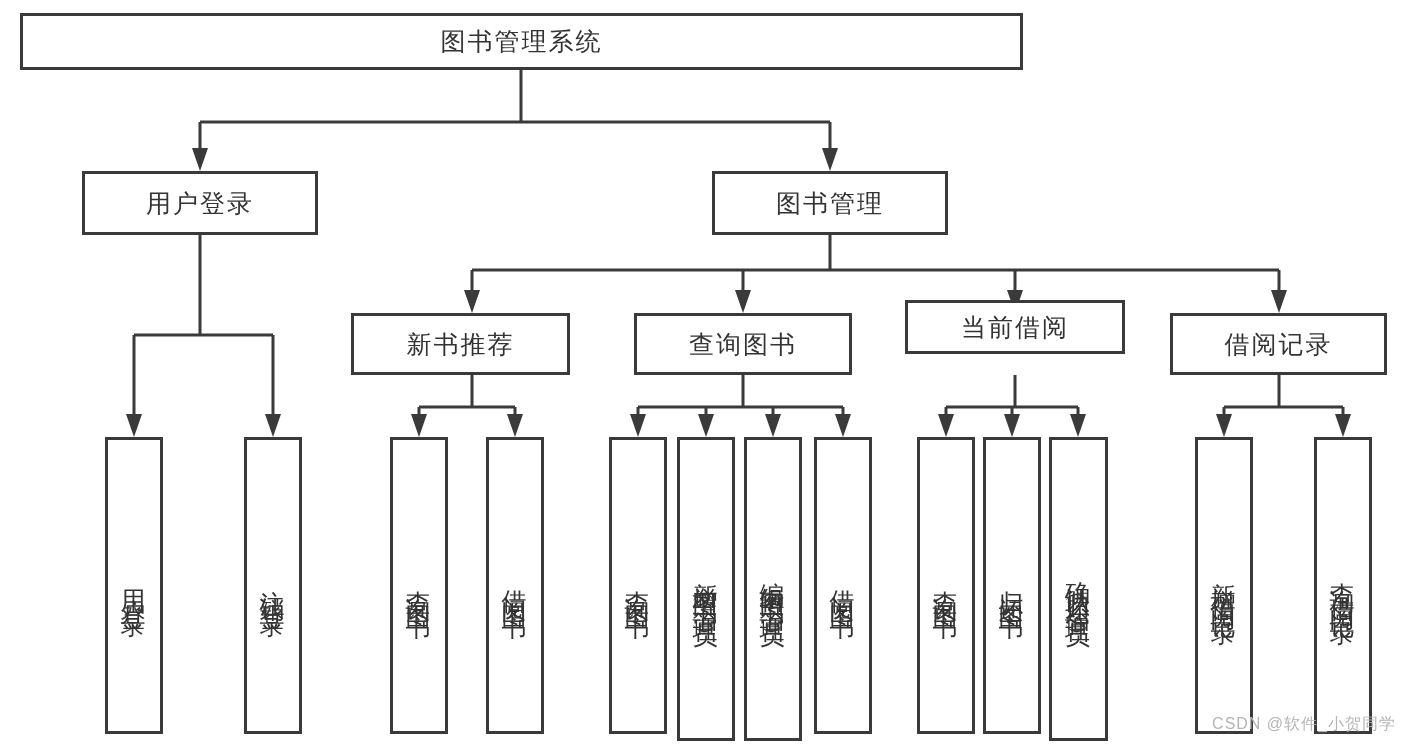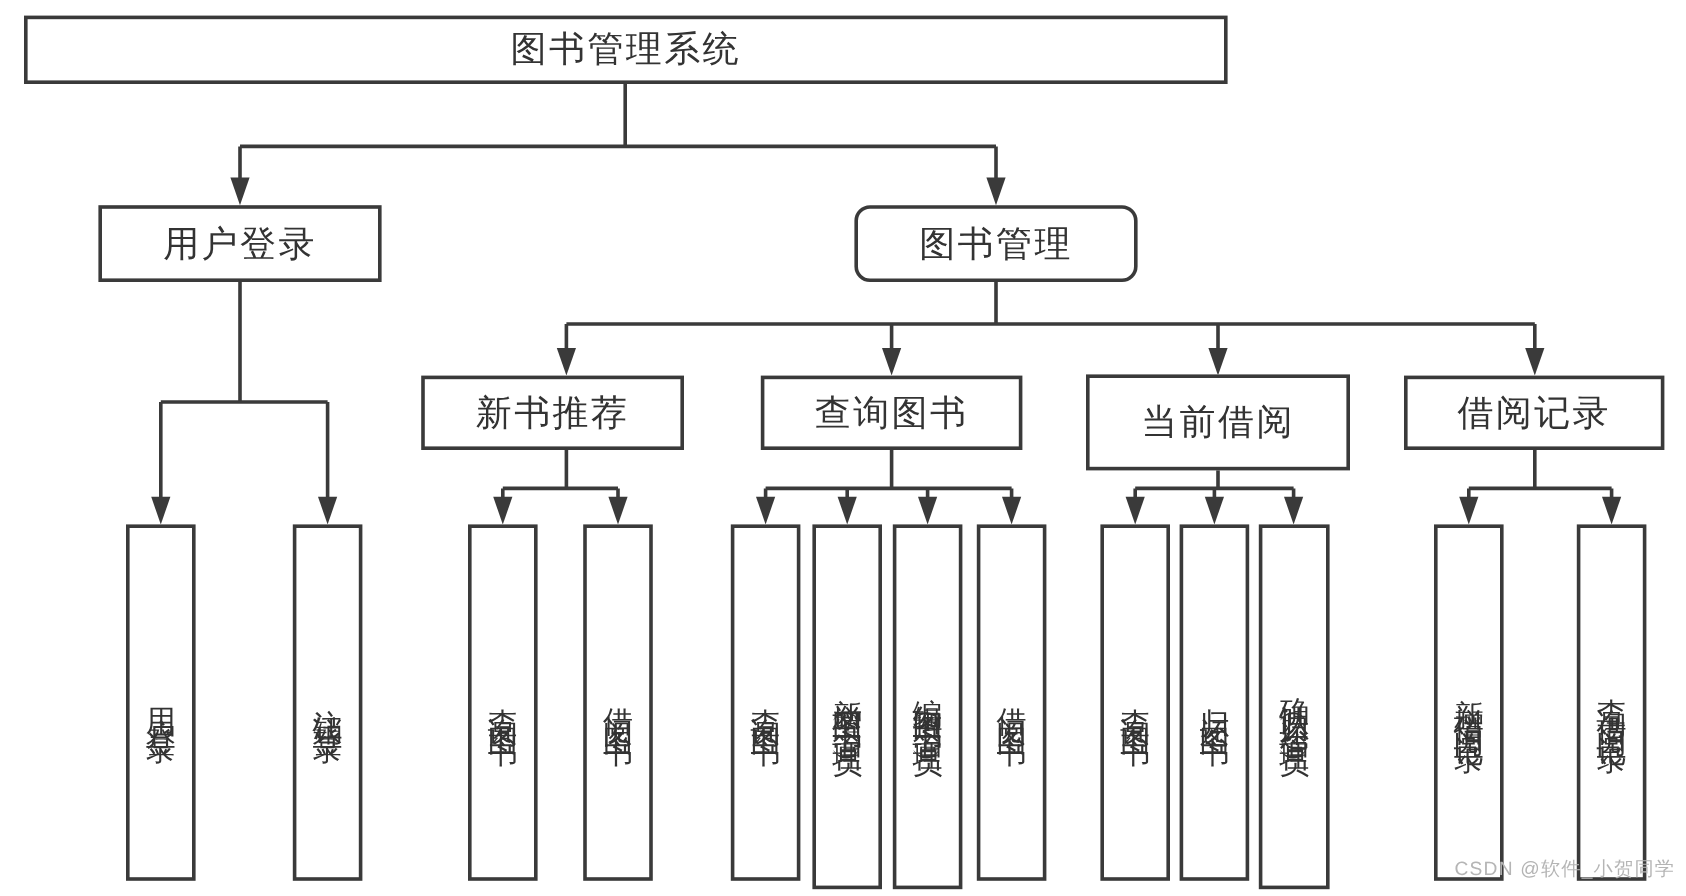--- a/index.html
+++ b/index.html
@@ -19,29 +19,29 @@
   svg.connector{position:absolute;left:0;top:0;}
   svg.connector path{stroke:var(--line);stroke-width:3;fill:none;}
   svg.connector polygon{fill:var(--line);stroke:none;}
 
   .hnode{
     position:absolute;
     box-sizing:border-box;
     border:3px solid var(--line);
     background:var(--bg);
     display:flex;align-items:center;justify-content:center;
-    font-size:30px;letter-spacing:2px;color:var(--text);
+    font-size:25px;letter-spacing:2px;color:var(--text);
     white-space:nowrap;
   }
   .root   {left:20px;  top:13px;  width:1003px; height:57px;}
   .n-user {left:82px;  top:171px; width:236px;  height:64px;}
-  .n-mgmt {left:712px; top:171px; width:236px;  height:64px;border-radius:13px;}
+  .n-mgmt {left:712px; top:171px; width:236px;  height:64px;}
   .n-l3-0 {left:351px; top:313px; width:219px;  height:62px;}
   .n-l3-1 {left:634px; top:313px; width:218px;  height:62px;}
-  .n-l3-2 {left:905px; top:312px; width:220px;  height:80px;font-family:Liberation Mono, monospace;}
+  .n-l3-2 {left:905px; top:300px; width:220px;  height:54px;font-family:Liberation Mono, monospace;}
   .n-l3-3 {left:1170px;top:313px; width:217px;  height:62px;}
 
   .leaf{
     position:absolute;
     top:437px;
     box-sizing:border-box;
     width:58px;height:297px;
     border:3px solid var(--line);
     background:var(--bg);
     display:flex;align-items:center;justify-content:center;

